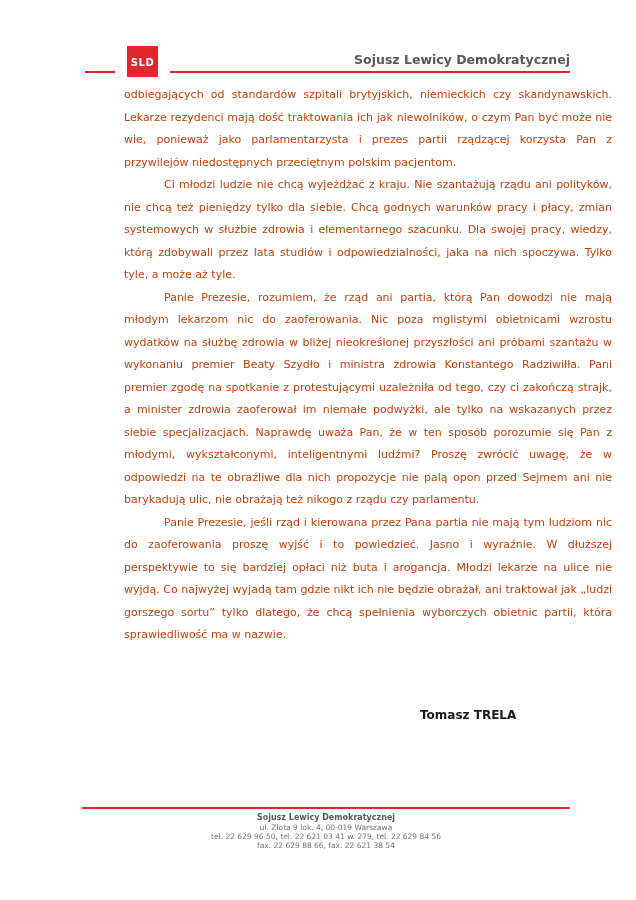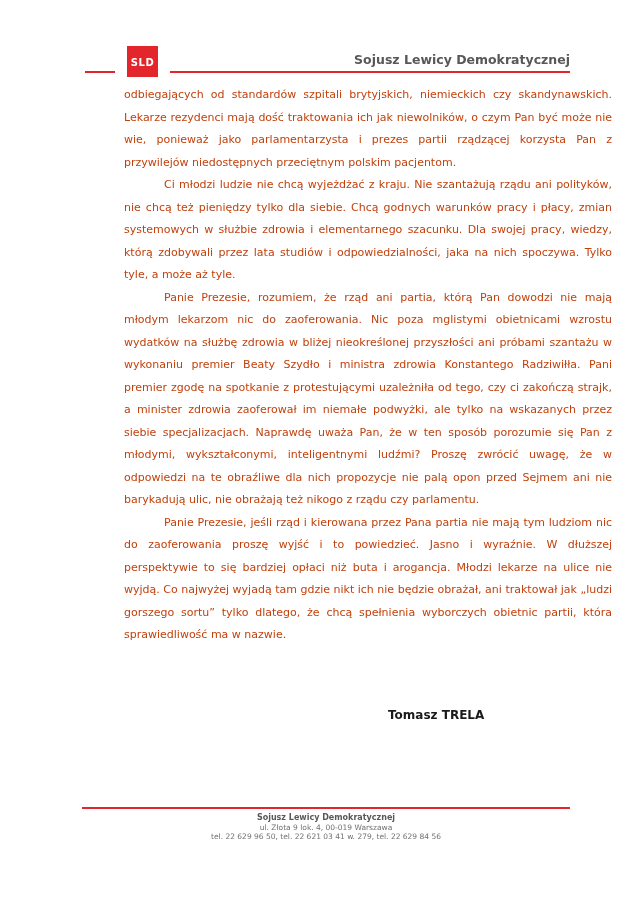--- a/index.html
+++ b/index.html
@@ -68,21 +68,21 @@
     margin: 0;
     font-size: 11px;
     line-height: 22.5px;
     text-align: justify;
   }
   .letter-body p.indented {
     text-indent: 40px;
   }
   .signature {
     position: absolute;
-    left: 388px; top: 708px;
+    left: 420px; top: 708px;
     font-size: 12px;
     font-weight: bold;
     color: #1a1a1a;
     white-space: nowrap;
   }
 
   
   .footer-rule {
     position: absolute;
     left: 82px; top: 807px;
@@ -130,16 +130,17 @@
   </div>
 
   <div class="signature">Tomasz TRELA</div>
 
   <div>
     <div class="footer-rule"></div>
     <div class="footer-block">
       <div class="footer-org">Sojusz Lewicy Demokratycznej</div>
       <div class="footer-line">ul. Złota 9 lok. 4, 00-019 Warszawa</div>
       <div class="footer-line">tel.  22 629 96 50, tel.  22 621 03 41 w. 279, tel.  22 629 84 56</div>
+      <div class="footer-line">fax. 22 629 88 66, fax. 22 621 38 54</div>
     </div>
   </div>
 
 </div>
 
 </body></html>

